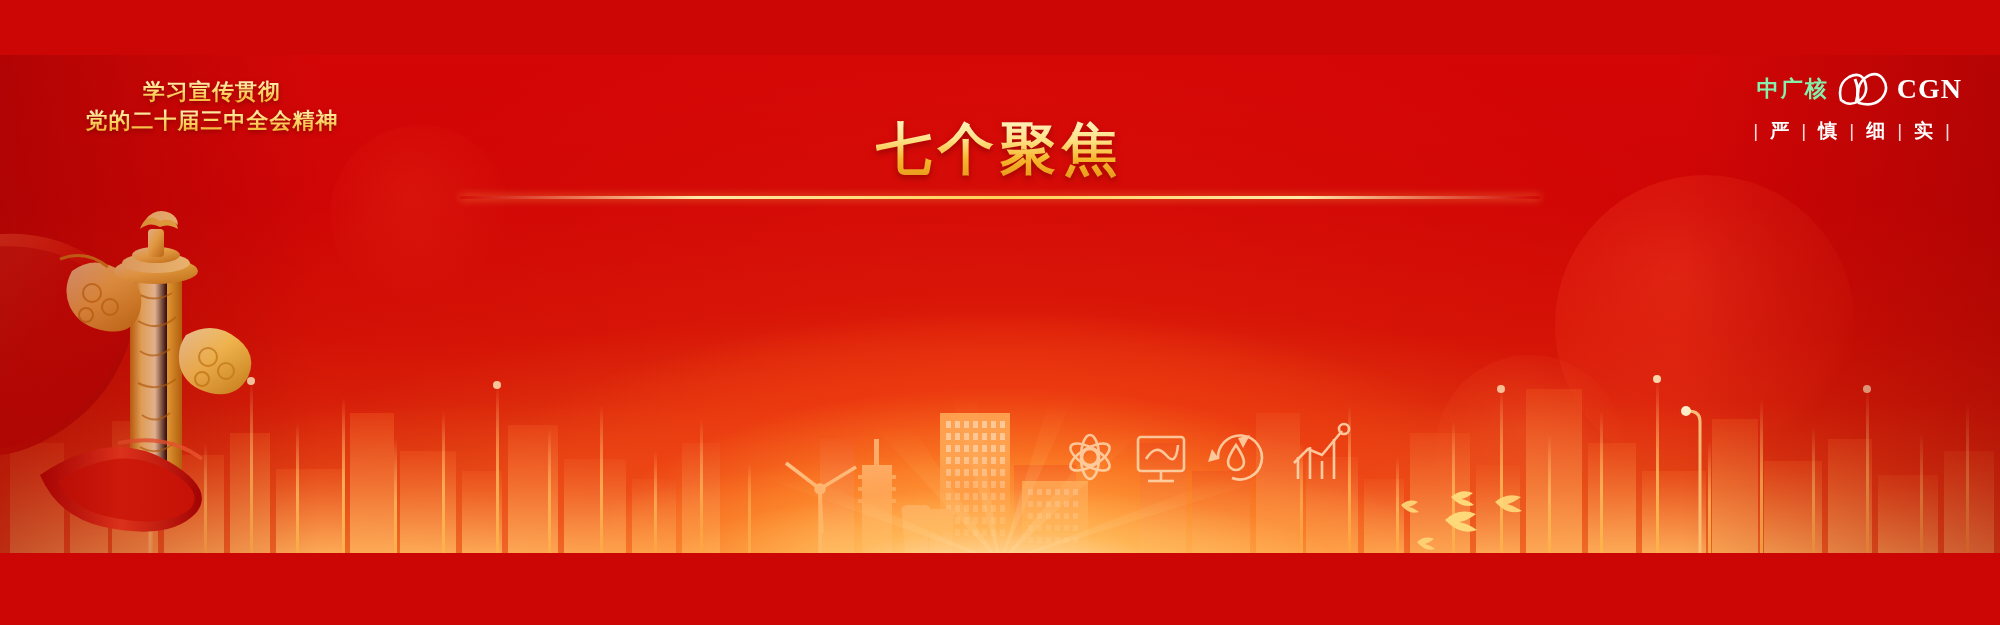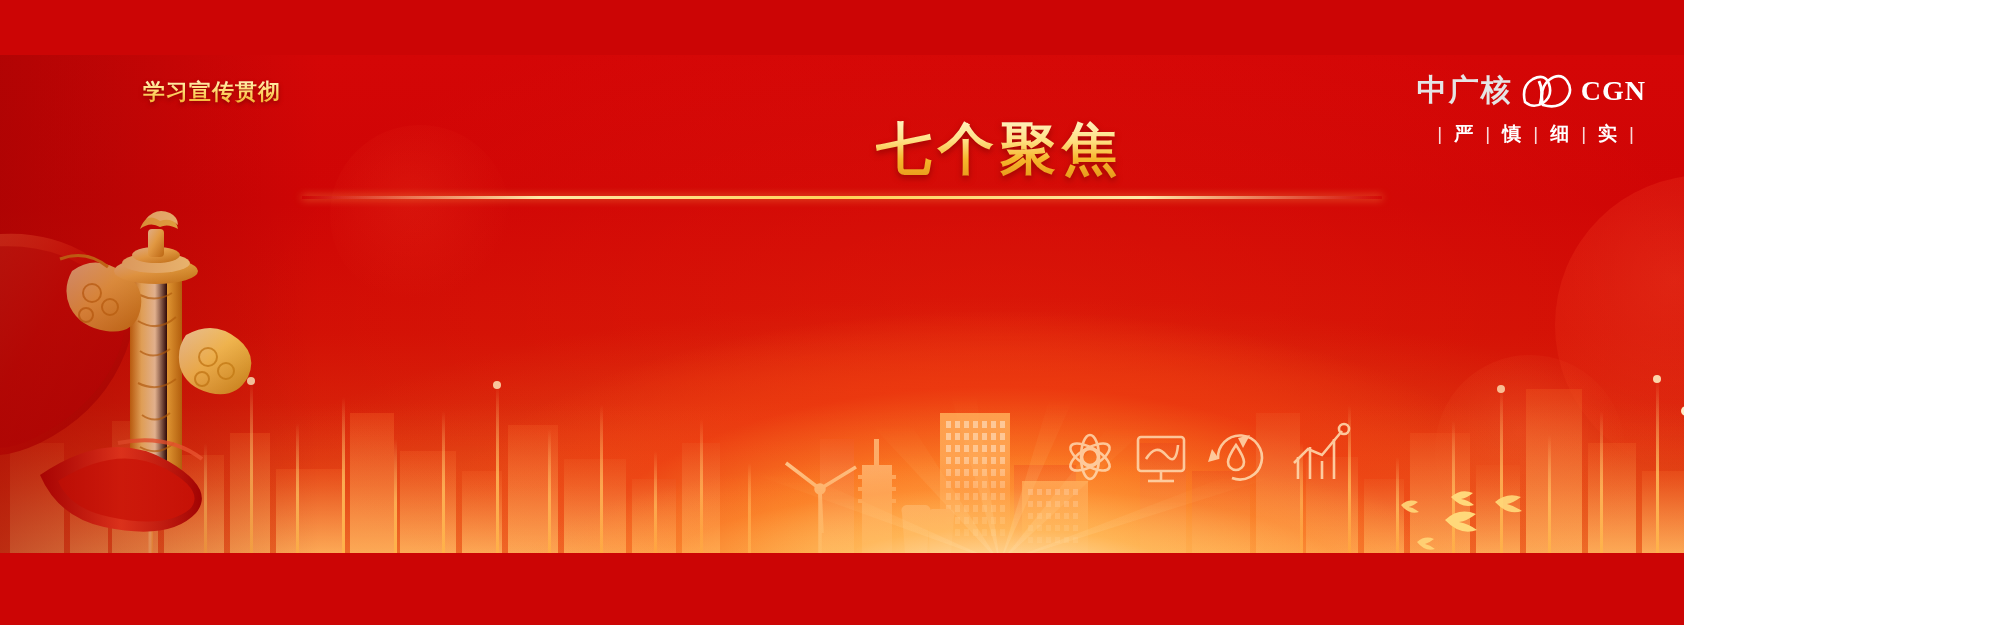--- a/index.html
+++ b/index.html
@@ -4,21 +4,21 @@
 <style>
   * { margin:0; padding:0; box-sizing:border-box; }
   html,body{ background:#ffffff; }
   body{
     font-family:"Liberation Sans","DejaVu Sans",sans-serif;
     width:2000px; height:625px; overflow:hidden;
   }
 
   .banner{
     position:relative;
-    width:1684px; height:625px;
+    width:2000px; height:625px;
     background:#cc0505;
     overflow:hidden;
   }
 
   
   .bleed-top{
     position:absolute; left:0; top:0; width:2000px; height:55px;
     background:#cc0505; z-index:40;
   }
   .bleed-bottom{
@@ -118,21 +118,21 @@
     background:linear-gradient(180deg,#fffbe6 0%,#ffeda8 34%,#ffd濃 34%,#f9cd5e 64%,#e9a52b 100%);
     background:linear-gradient(180deg,#fffbe6 0%,#ffeda8 36%,#f9cd5e 66%,#e9a52b 100%);
     -webkit-background-clip:text; background-clip:text; -webkit-text-fill-color:transparent;
     filter:drop-shadow(0 2px 3px rgba(110,0,0,.55));
   }
 
   
   .logo{ position:absolute; right:38px; top:70px; z-index:35; text-align:right; }
   .logo-row{ display:flex; align-items:center; justify-content:flex-end; gap:6px; }
   .logo-cn{
-    font-size:30px; font-weight:bold; color:#e5e5e5; letter-spacing:2px;
+    font-size:22px; font-weight:bold; color:#86efac; letter-spacing:2px;
     font-family:"Liberation Sans","DejaVu Sans",sans-serif;
     text-align:right;
   }
   .logo-mark{ width:56px; height:38px; }
   .logo-en{
     font-size:28px; font-weight:bold; color:#ffffff; letter-spacing:1px;
     font-family:"Liberation Serif","DejaVu Serif",serif;
   }
   .logo-motto{
     margin-top:10px; display:flex; align-items:center; justify-content:flex-end;
@@ -524,20 +524,21 @@
     </div>
 
     <div class="vignette"></div>
   </div>
 
   <div class="bleed-top"></div>
   <div class="bleed-bottom"></div>
 
   <div class="slogan">
     <div>学习宣传贯彻</div>
+    <div>党的二十届三中全会精神</div>
   </div>
 
   <div class="title">
     <span>七个聚焦</span>
   </div>
 
   <div class="divider"></div>
 
 
   <div class="logo">

